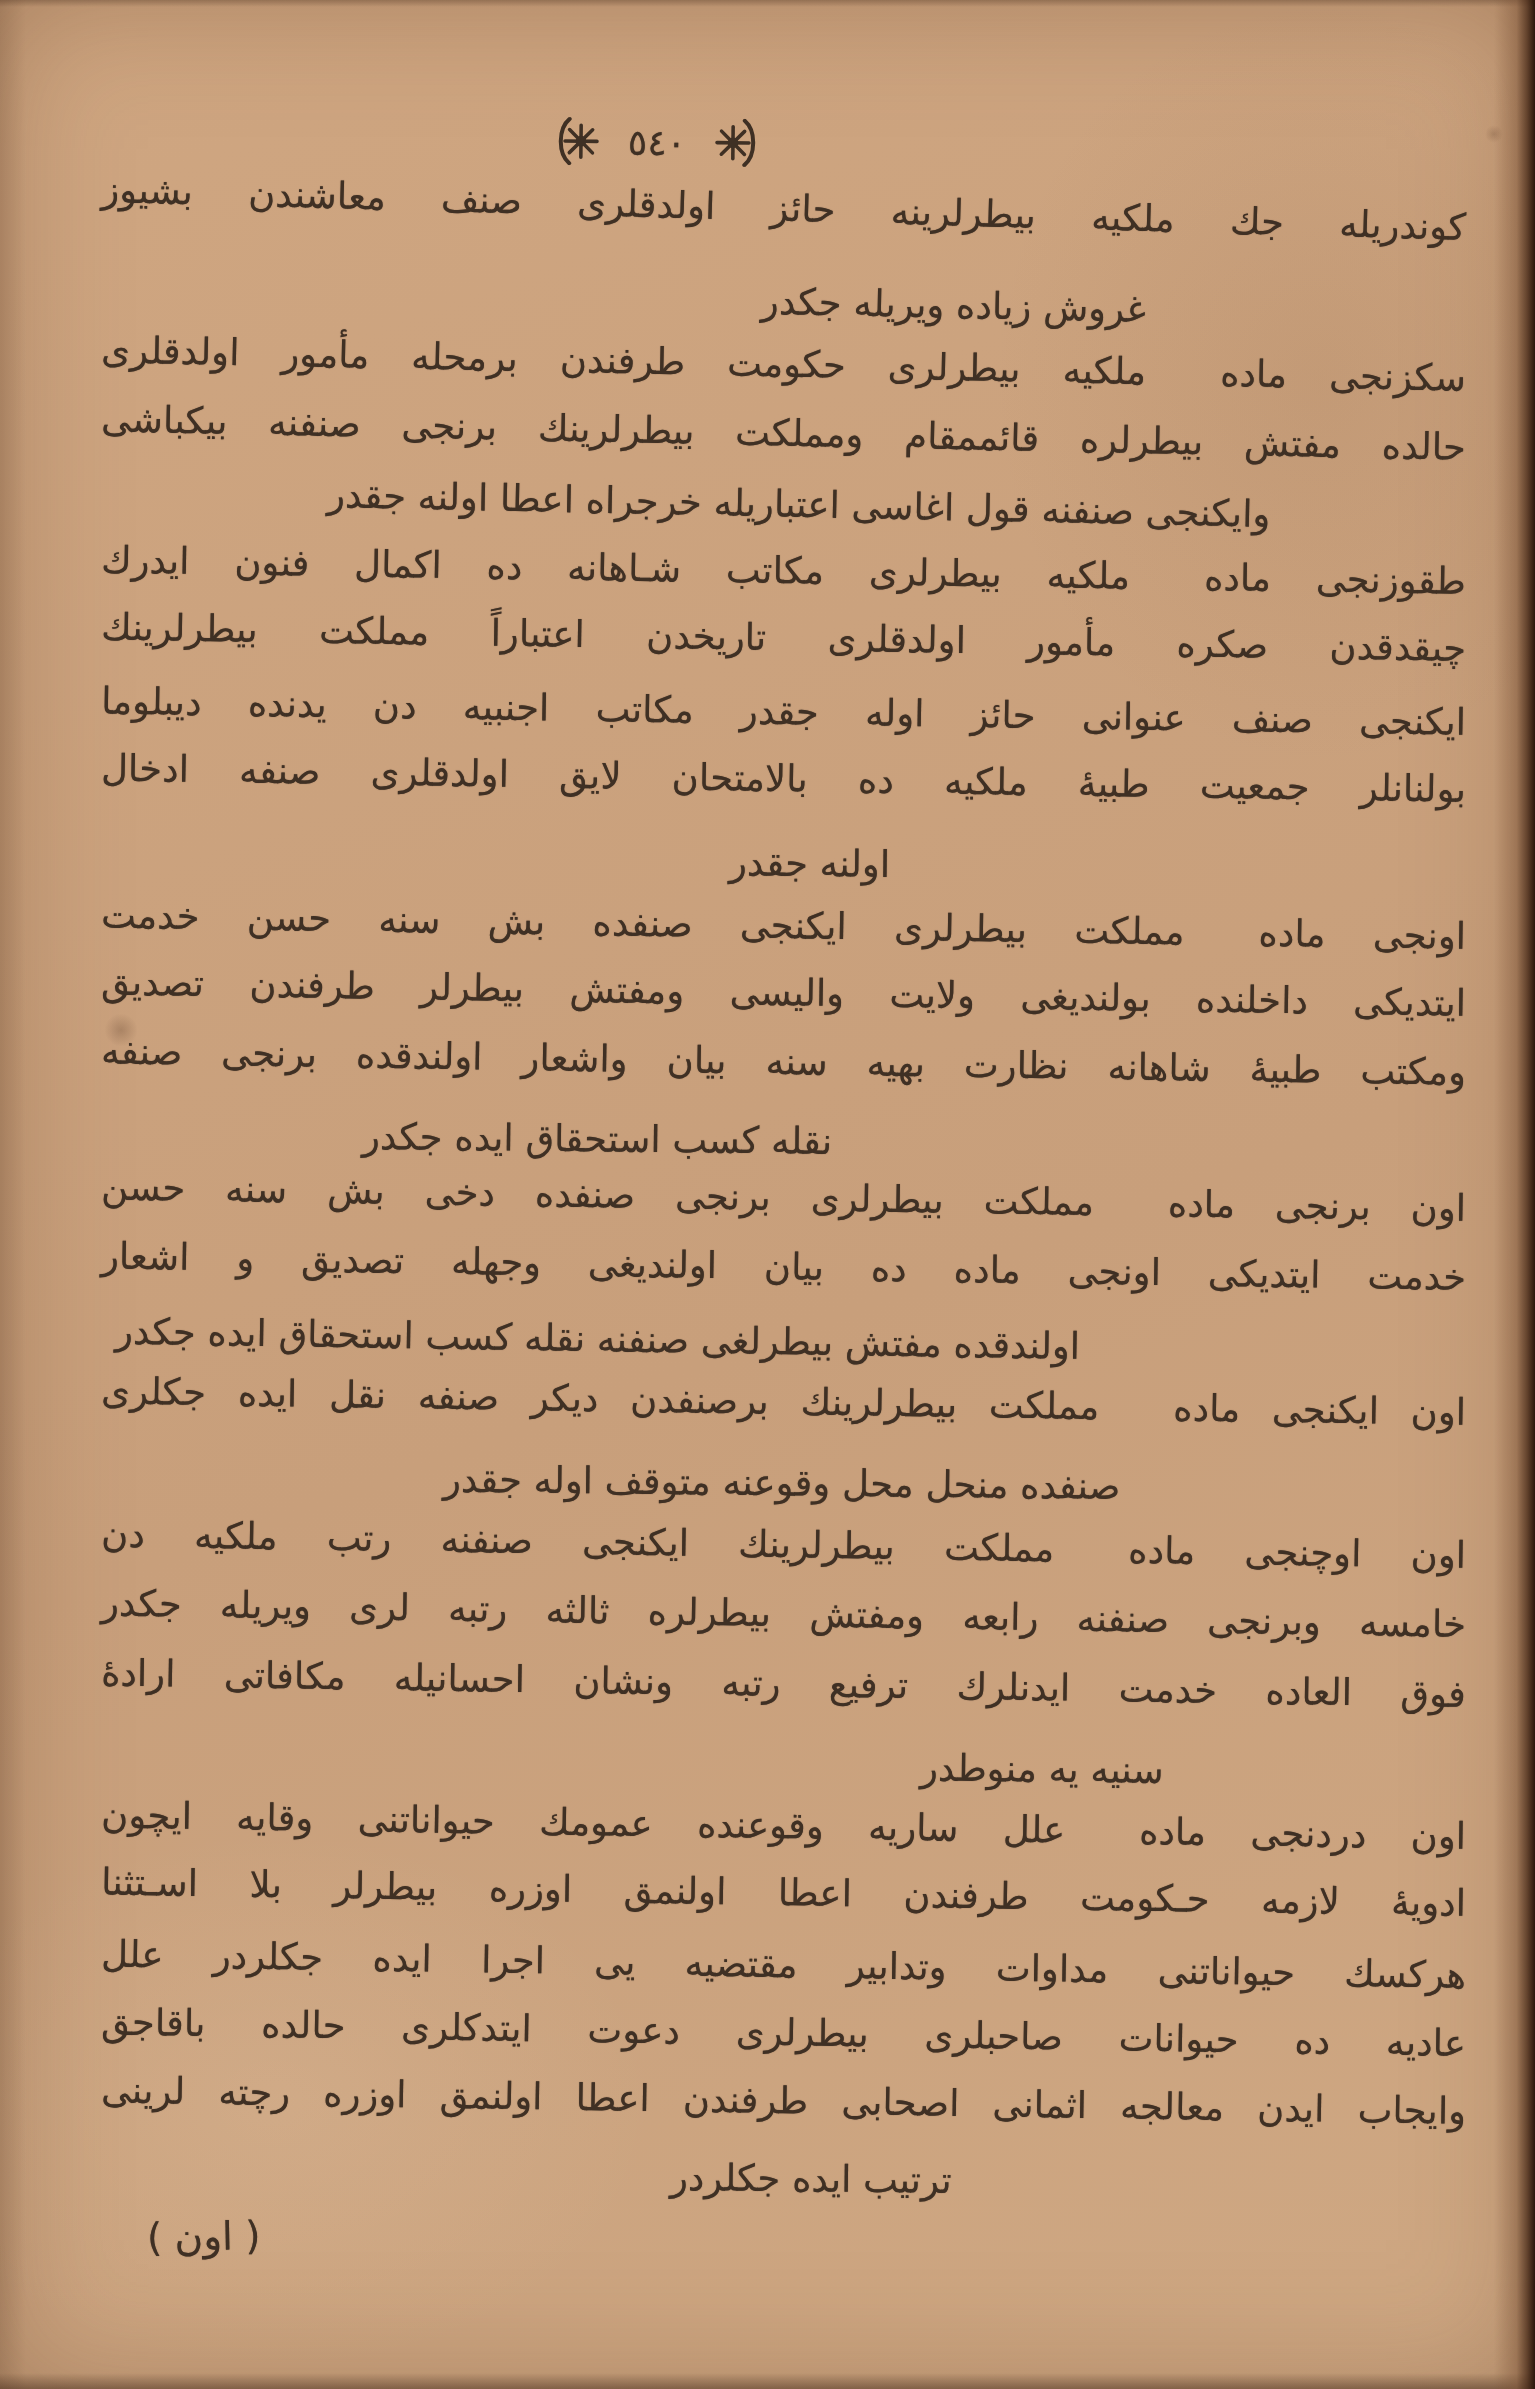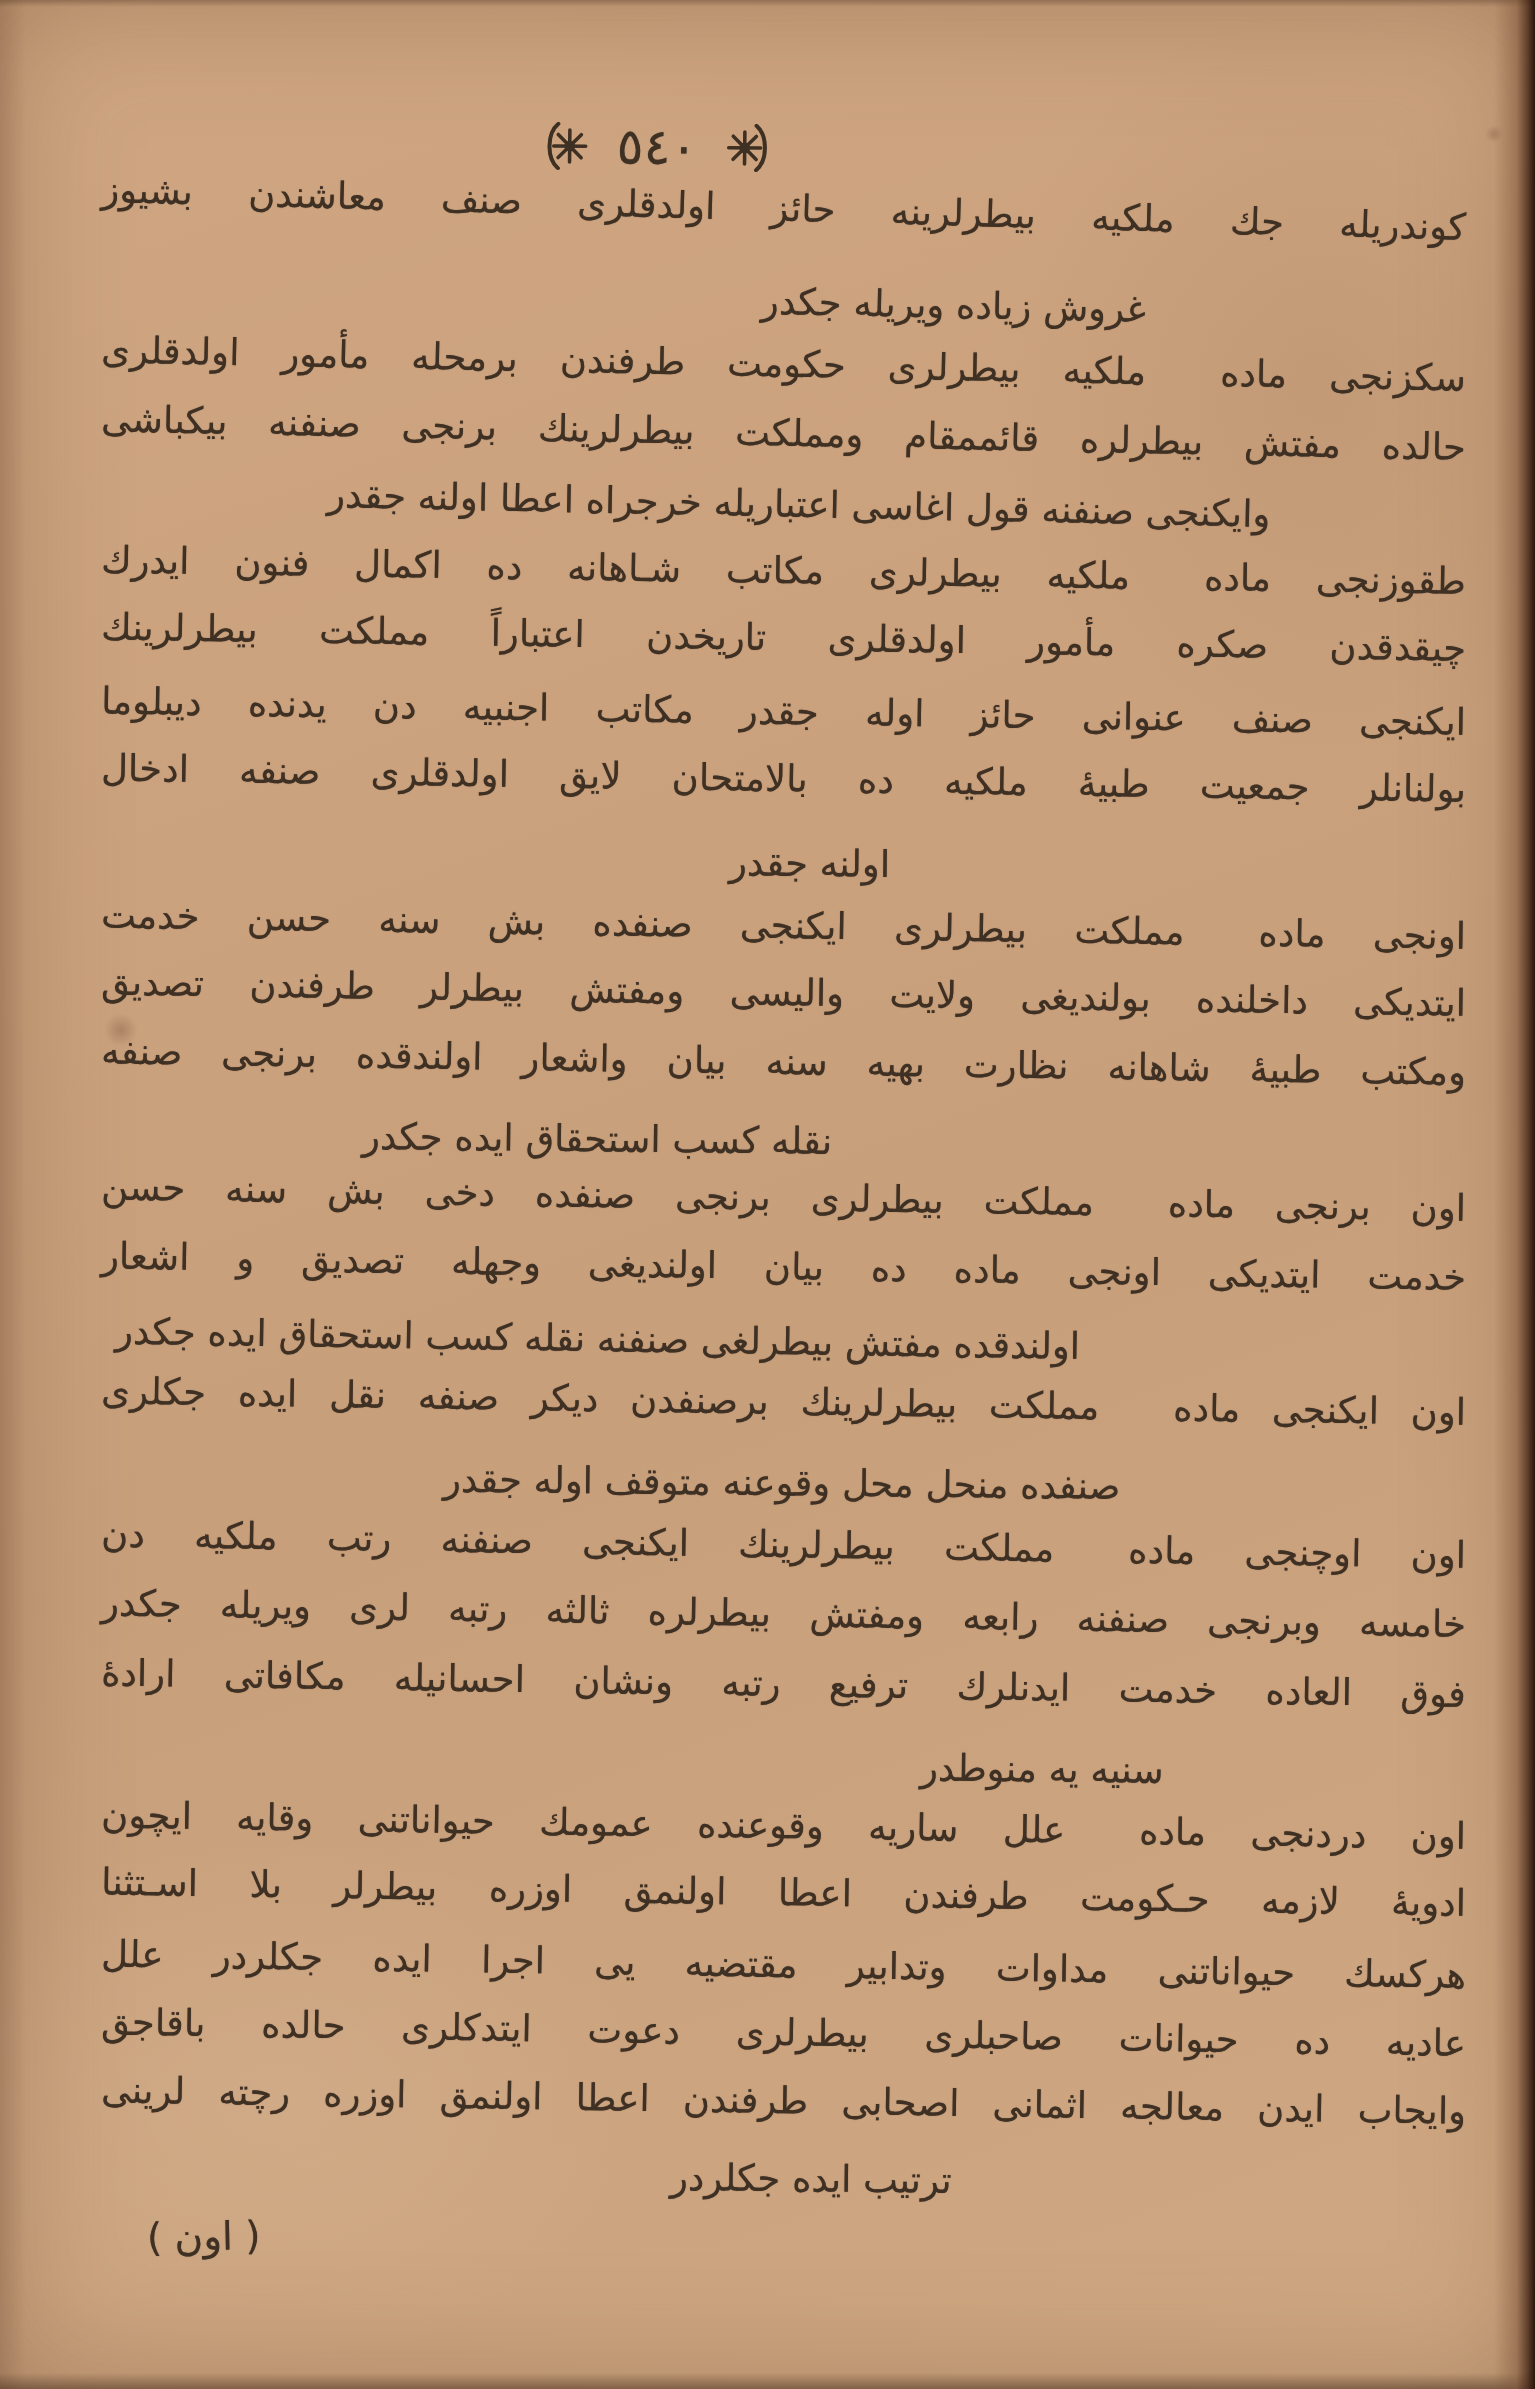--- a/index.html
+++ b/index.html
@@ -25,21 +25,21 @@
     background:linear-gradient(to bottom, rgba(0,0,0,0), rgba(58,34,19,.45));}
   .edge-top{position:absolute;left:0;top:0;width:100%;height:7px;
     background:linear-gradient(to top, rgba(0,0,0,0), rgba(58,34,19,.30));}
   .edge-left{position:absolute;left:0;top:0;width:26.5px;height:100%;
     background:linear-gradient(to left, rgba(0,0,0,0), rgba(80,50,30,.18));}
 
   .header{
     position:absolute;top:118px;left:658px;transform:translateX(-50%) rotate(.6deg);
     display:flex;align-items:center;gap:23px;
   }
-  .pgnum{font-size:50px;letter-spacing:5.3px;text-shadow:0 0 0.9px rgba(63,48,36,.7);}
+  .pgnum{font-size:36px;letter-spacing:5.3px;text-shadow:0 0 0.9px rgba(63,48,36,.7);}
   .orn{display:block;}
   .orn.flip{transform:scaleX(-1);}
 
   .line{
     position:absolute;
     direction:rtl;
     font-size:37px;
     line-height:53px;
     white-space:nowrap;
     text-shadow:0 0 0.9px rgba(63,48,36,.75);

